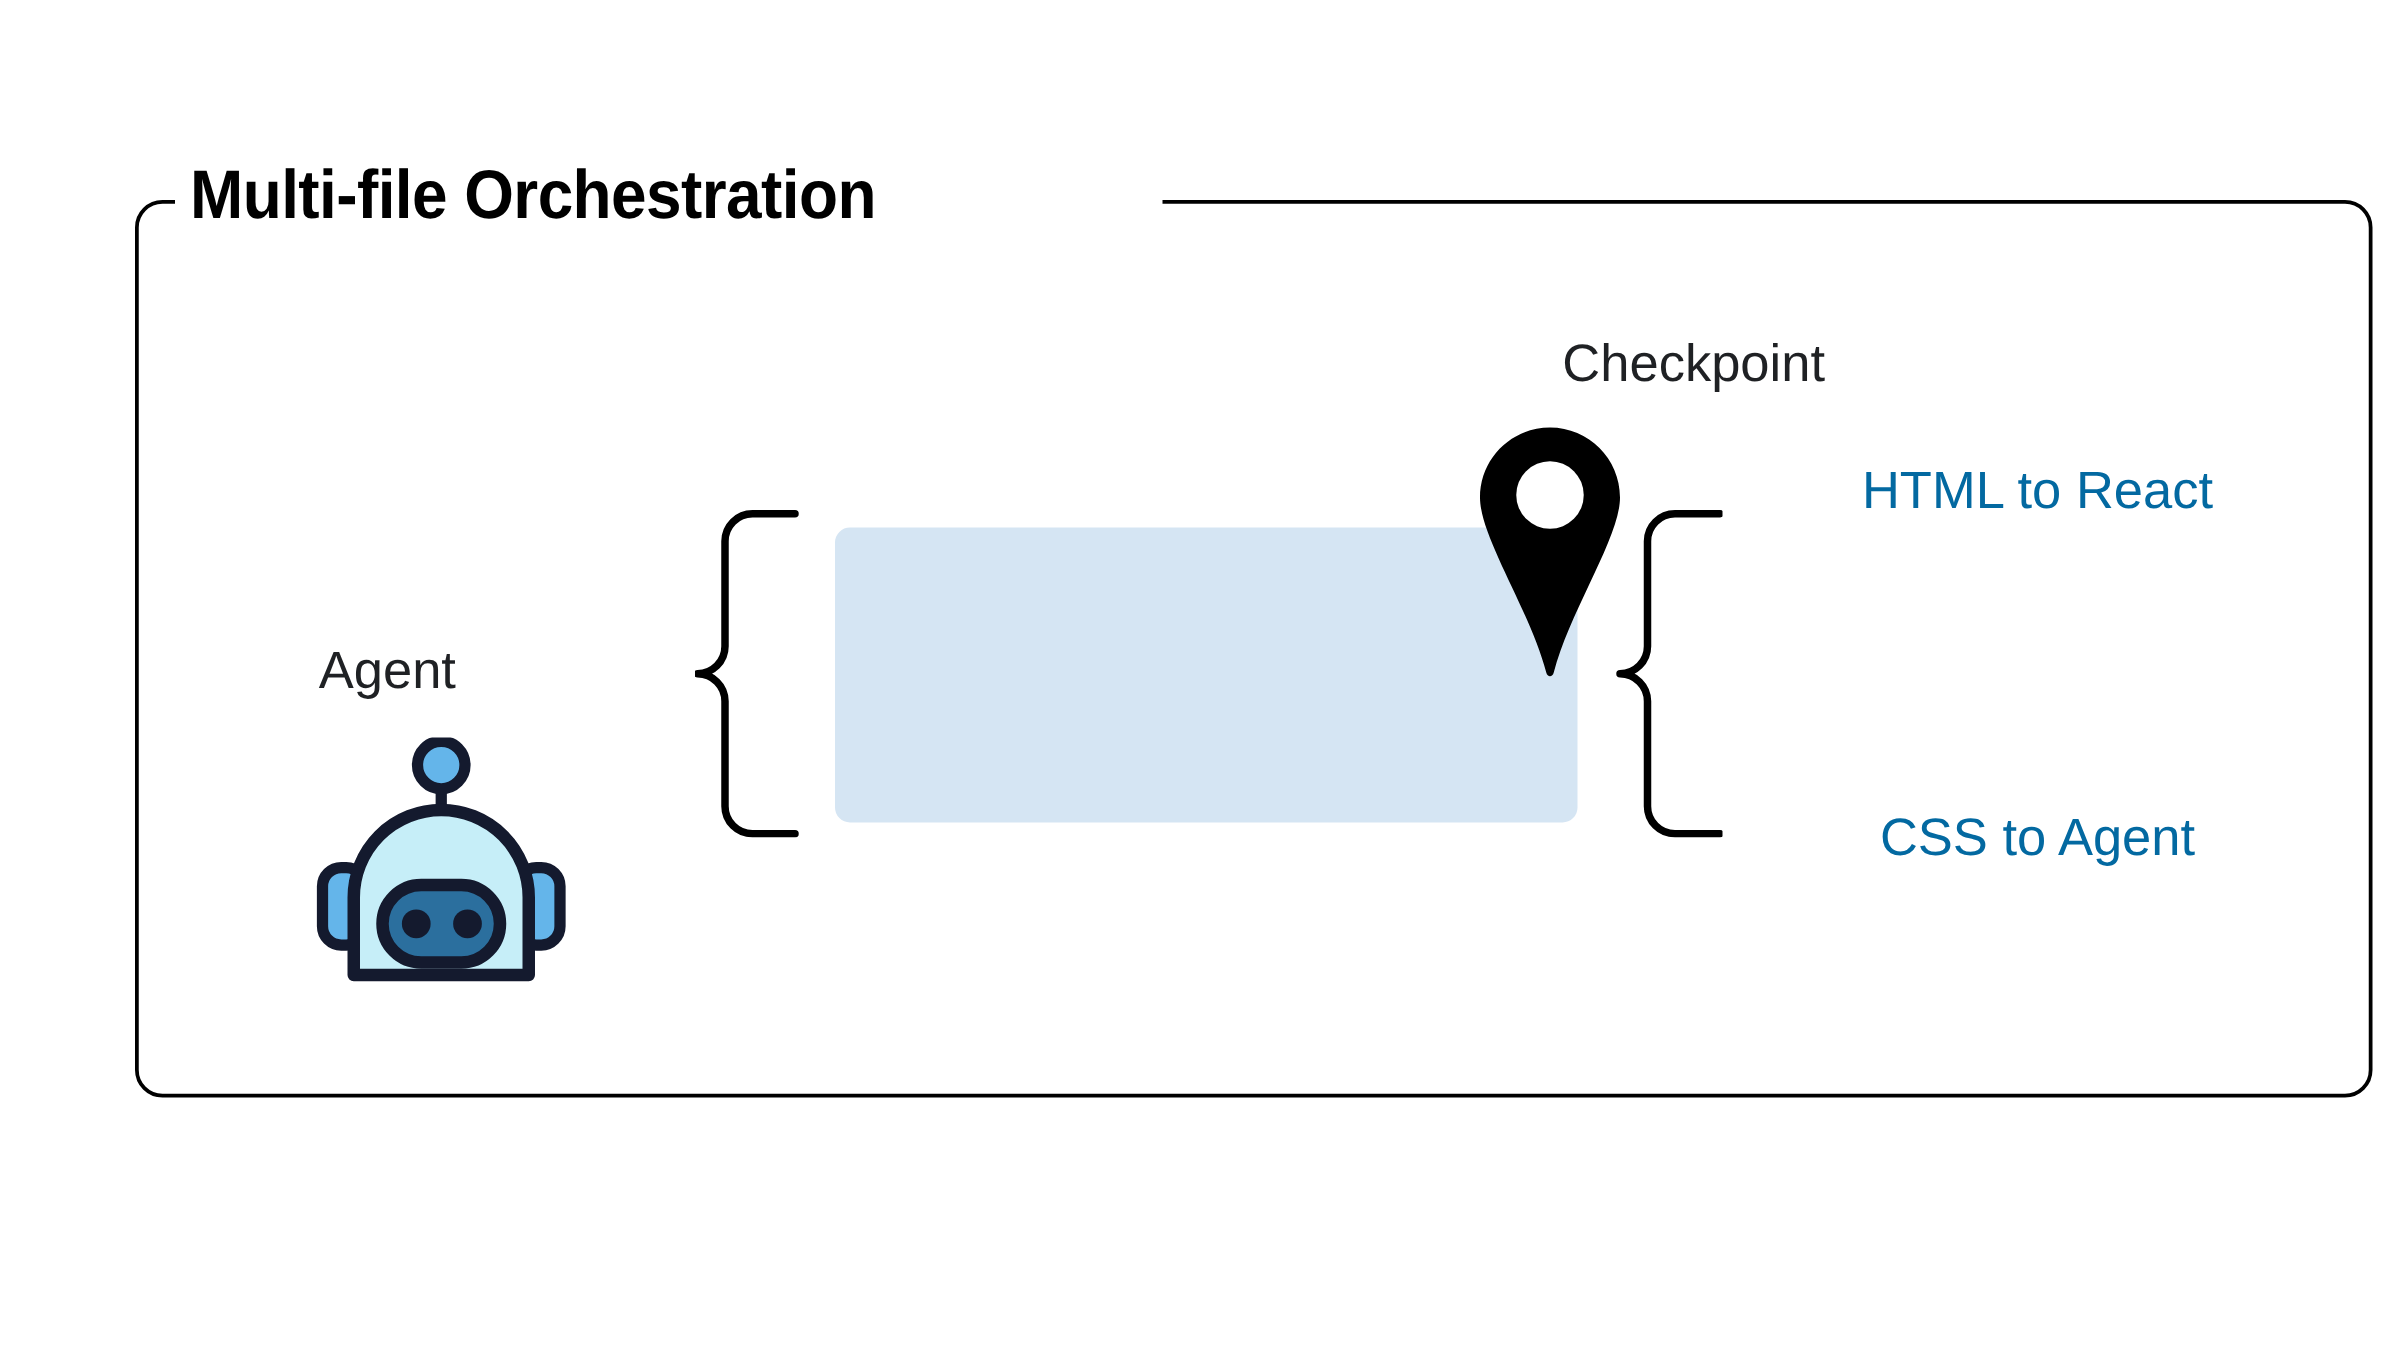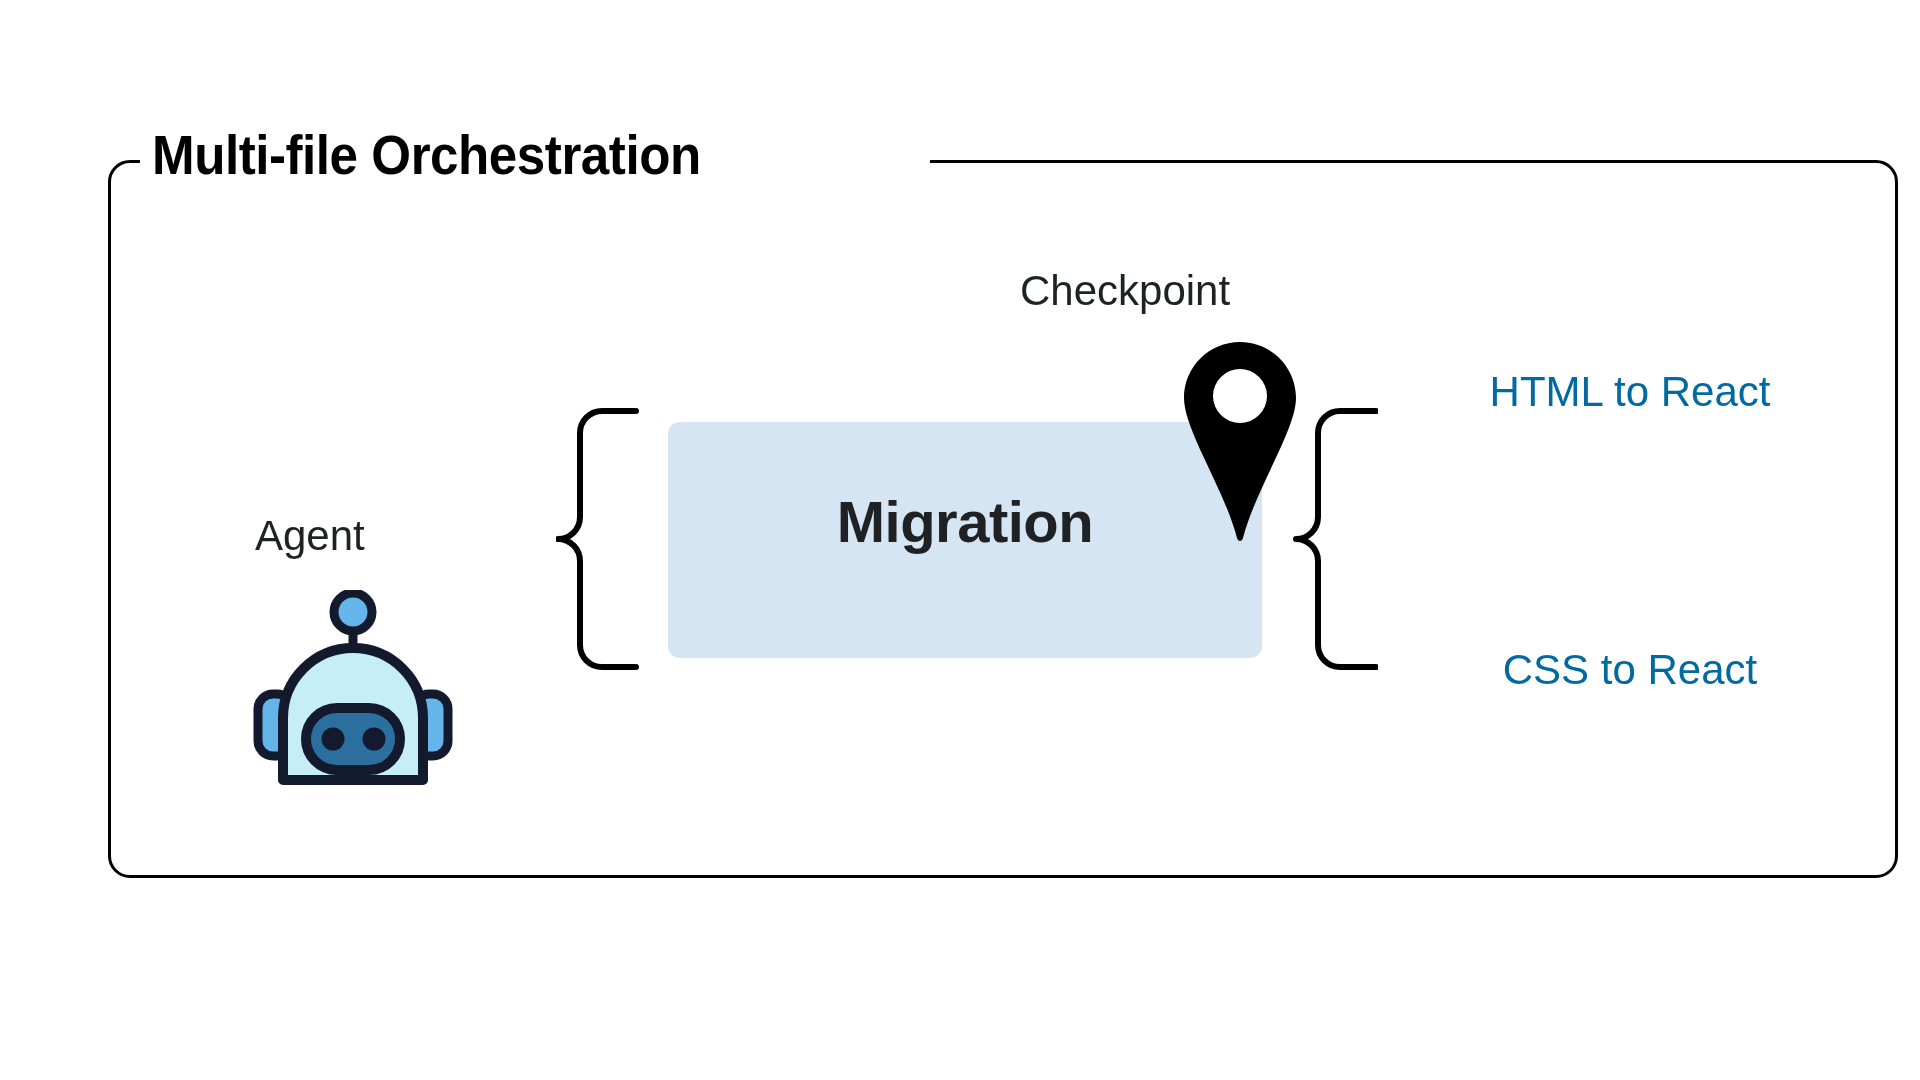--- a/index.html
+++ b/index.html
@@ -108,21 +108,21 @@
     color: #1f2124;
     white-space: nowrap;
   }
 
   
   .checkpoint-label {
     position: absolute;
     left: 1020px;
     top: 266px;
     width: 440px;
-    text-align: left;
+    text-align: right;
     font-size: 42px;
     line-height: 50px;
     color: #1f2124;
     white-space: nowrap;
   }
   .checkpoint-pin {
     position: absolute;
     left: 1180px;
     top: 338px;
     width: 120px;
@@ -190,21 +190,20 @@
   </div>
 
   <div class="brace-left">
     <svg viewBox="0 0 84 262" width="84" height="262" xmlns="http://www.w3.org/2000/svg">
       <path d="M 4 3 L 38 3 A 22 22 0 0 1 60 25 L 60 109 A 22 22 0 0 0 82 131
                A 22 22 0 0 0 60 153 L 60 237 A 22 22 0 0 1 38 259 L 4 259" fill="none" stroke="#000000" stroke-width="6" stroke-linecap="round" stroke-linejoin="round" transform="translate(84,0) scale(-1,1)"></path>
     </svg>
   </div>
 
   <div class="migration-box"></div>
-  <div class="migration-label">Migration</div>
 
   <div class="checkpoint-label">Checkpoint</div>
 
   <div class="checkpoint-pin">
     <svg viewBox="0 0 120 208" width="120" height="208" xmlns="http://www.w3.org/2000/svg">
       <path d="M 60 4
                C 29 4 4 29 4 60
                C 4 92 44 150 57 200
                C 58 204 62 204 63 200
                C 76 150 116 92 116 60
@@ -214,15 +213,15 @@
   </div>
 
   <div class="brace-right">
     <svg viewBox="0 0 88 262" width="88" height="262" xmlns="http://www.w3.org/2000/svg">
       <path d="M 86 3 L 50 3 A 22 22 0 0 0 28 25 L 28 109 A 22 22 0 0 1 6 131
                A 22 22 0 0 1 28 153 L 28 237 A 22 22 0 0 0 50 259 L 86 259" fill="none" stroke="#000000" stroke-width="6" stroke-linecap="round" stroke-linejoin="round"></path>
     </svg>
   </div>
 
   <div class="out-label html">HTML to React</div>
-  <div class="out-label css">CSS to React</div>
+  <div class="out-label css">CSS to Agent</div>
 
 </div>
 
 </body></html>

